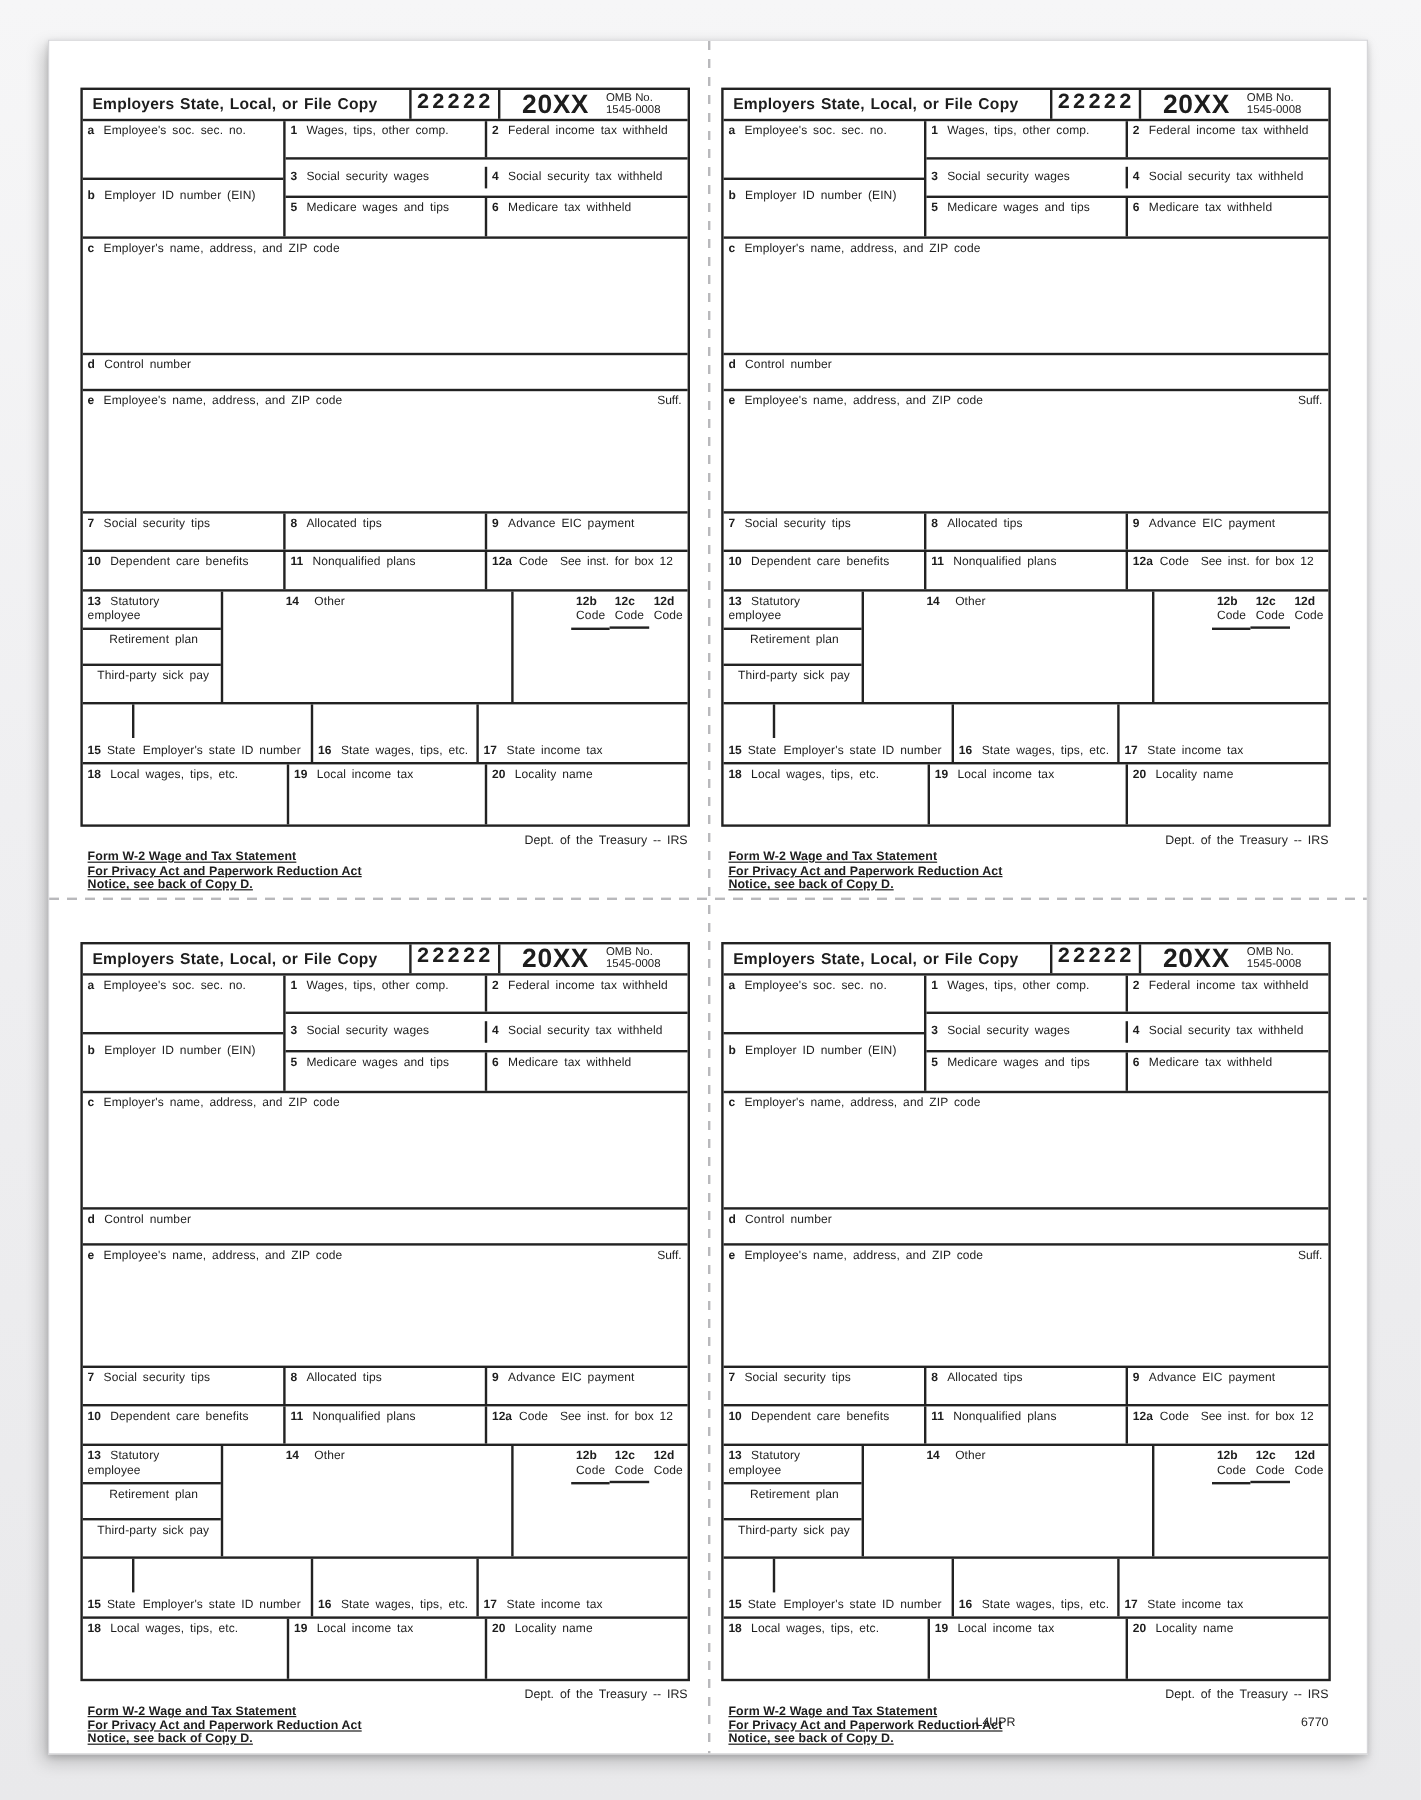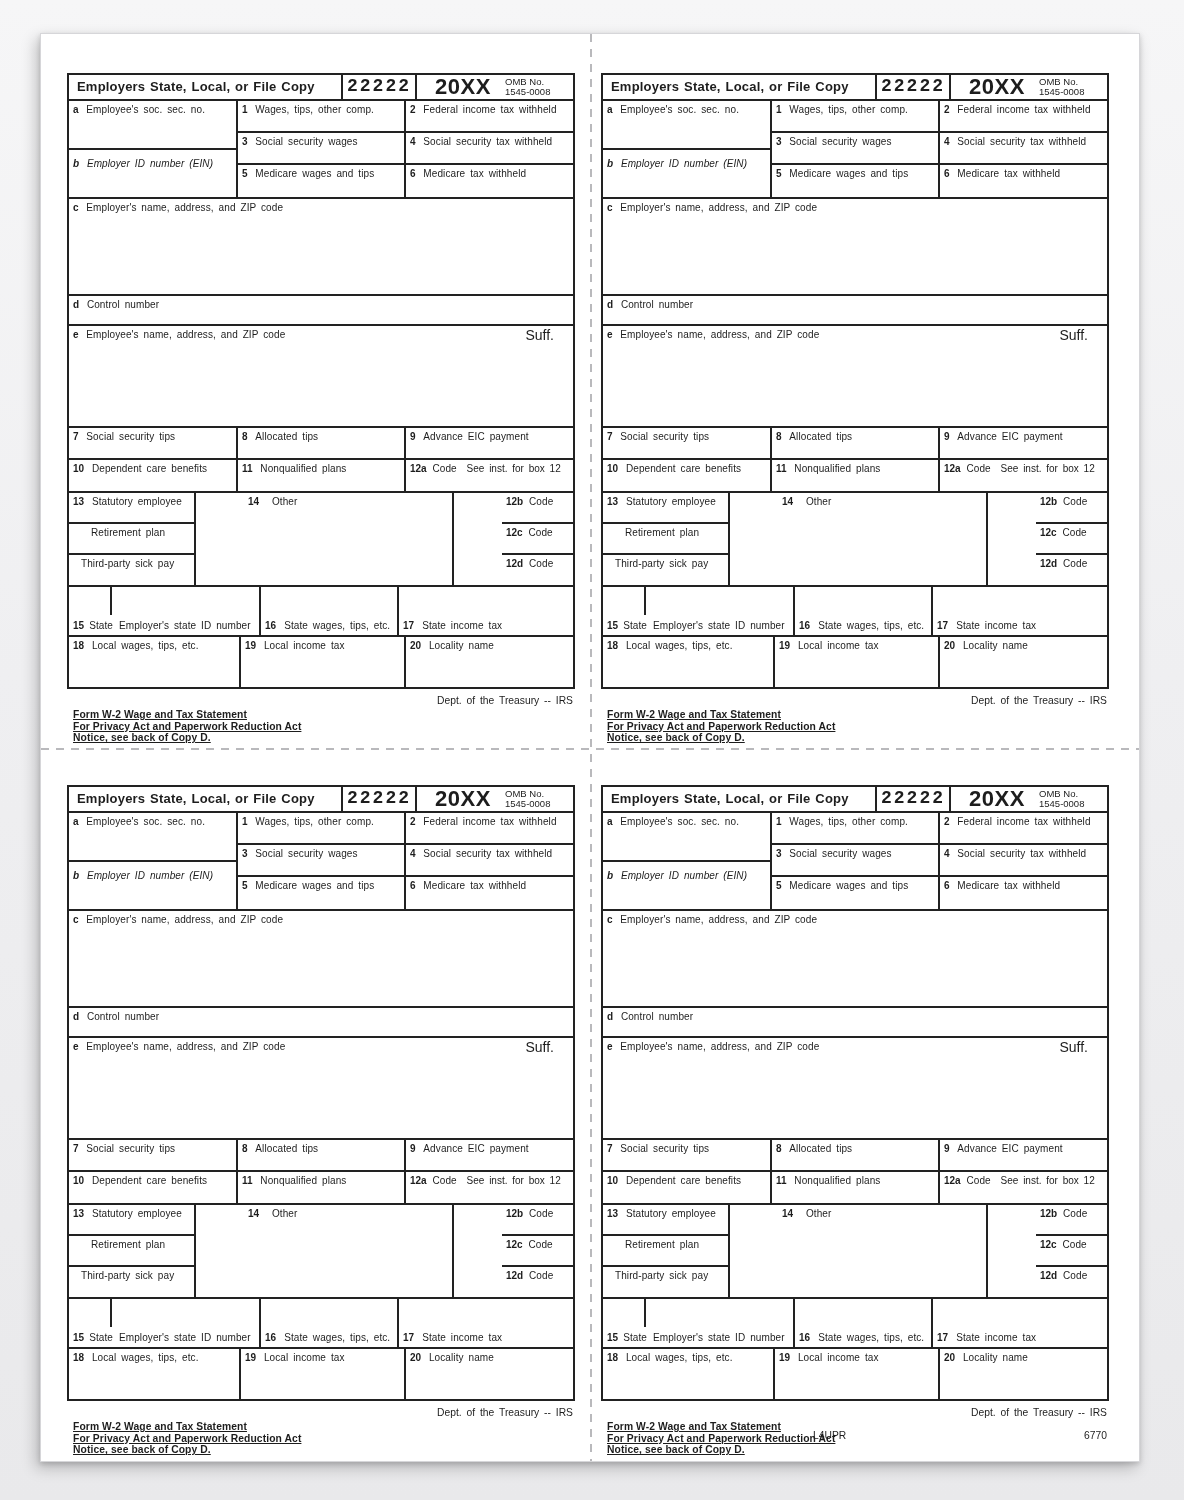--- a/index.html
+++ b/index.html
@@ -57,41 +57,41 @@
   }
   .hdr-year { flex:1; display:flex; align-items:center; }
   .year { flex:1; text-align:center; font-weight:bold; font-size:22px; letter-spacing:.5px; }
   .omb { width:64px; padding-right:4px; font-size:9.5px; line-height:10.5px; text-align:left; }
   .omb span { display:block; }
 
   
   .sec-top { height:98px; }
   .colL { width:169px; display:flex; flex-direction:column; }
   .box-a { height:50px; }
-  .box-b { height:48px; padding-top:8px;font-style:italic; }
+  .box-b { height:48px; padding-top:8px; }
   .colR { flex:1; display:flex; flex-direction:column; }
-  .r33 { height:33px; } .r32 { height:32px; }
+  .r33 { height:33px; } .r32 { height:32px;align-items:center; }
   .cw { width:168px; }
   .cf { flex:1; }
 
   .row-c { height:97px; }
   .row-d { height:30px; }
   .row-e { height:102px; }
-  .suff { position:absolute; right:19px; top:3px; font-size:14px; }
+  .suff { position:absolute; right:5px; top:3px; font-size:10px; }
 
   .r789 { height:32px; } .r1011 { height:33px; }
   .c169 { width:169px; }
 
   .sec-13 { height:94px;gap:48px; }
   .col13 { width:127px; display:flex; flex-direction:column; }
   .sub32 { height:32px; } .sub31 { height:31px; }
   .ind1 { padding-left:22px; } .ind2 { padding-left:12px; }
   .col14 { width:210px; }
   .col14 .num { margin-right:10px; }
-  .col12 { flex:1; display:flex; flex-direction:column; }
+  .col12 { flex:1; display:flex; }
   .col12 .num { margin-right:3px; }
 
   .r15 { height:50px; }
   .c15 { width:192px; display:flex; align-items:flex-end; padding-bottom:3px; }
   .c15 .lbl-state { margin-right:6px; }
   .state-div { position:absolute; left:41px; top:0; width:2px; height:28px; background:#222; }
   .c16 { width:138px; display:flex; align-items:flex-end; padding-bottom:3px; }
   .c16 .num { margin-right:8px; }
   .c17 { flex:1; display:flex; align-items:flex-end; padding-bottom:3px; }
   .c17 .num { margin-right:8px; }

